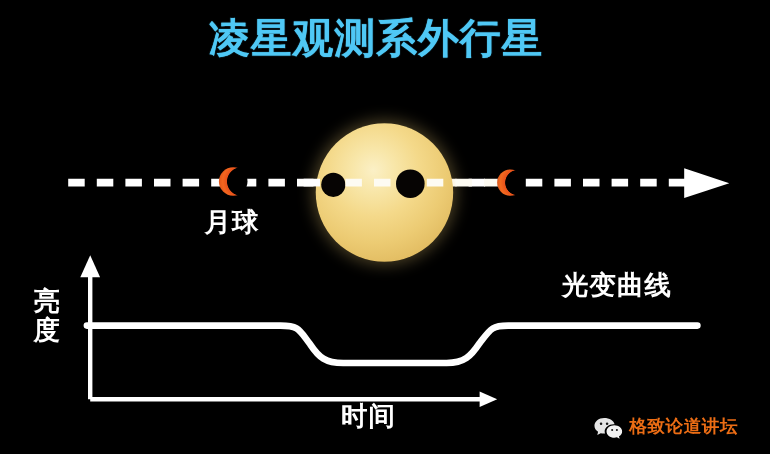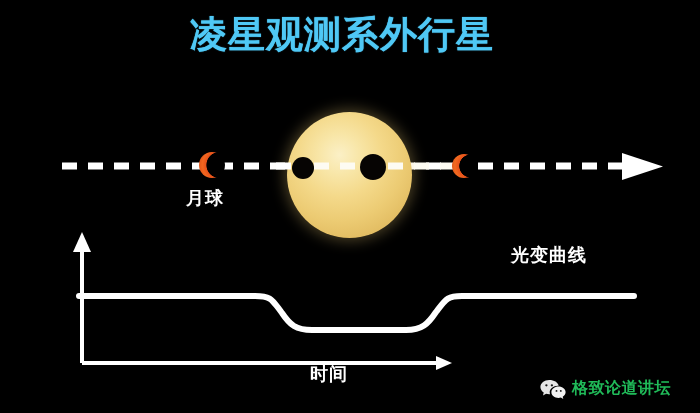--- a/index.html
+++ b/index.html
@@ -90,21 +90,21 @@
     height: 24px;
     background: radial-gradient(circle at 78% 50%,
                  #000000 0%, #000000 50%,
                  #e8521a 53%, #f26a20 72%, #c63f0f 100%);
   }
 
   
   .cn-label {
     position: absolute;
     color: #ffffff;
-    font-size: 18px;
+    font-size: 24px;
     font-weight: bold;
     letter-spacing: 1px;
     white-space: nowrap;
     text-shadow: 1px 1px 2px rgba(0,0,0,0.9);
   }
   #label-moon       { left: 186px; top: 186px; }
   #label-star       { left: 450px; top: 219px; }
   #label-lightcurve { left: 511px; top: 243px; }
   #label-time       { left: 310px; top: 362px; }
   #label-brightness {
@@ -131,21 +131,21 @@
   #watermark {
     position: absolute;
     left: 540px;
     top: 378px;
     display: flex;
     align-items: center;
     gap: 6px;
     opacity: 0.95;
   }
   #watermark-text {
-    color: #22c55e;
+    color: #f97316;
     font-size: 16px;
     font-weight: bold;
     letter-spacing: 0.5px;
     white-space: nowrap;
   }
 </style>
 </head>
 <body>
 
 <div id="stage">
@@ -169,20 +169,21 @@
     <line x1="388" y1="166" x2="452" y2="166" stroke="#fdfbf2" stroke-width="7" stroke-dasharray="15 11" stroke-linecap="butt"></line>
     <line x1="276" y1="166" x2="292" y2="166" stroke="#ffffff" stroke-width="7" stroke-dasharray="15 11" stroke-linecap="butt"></line>
   </svg>
 
   <div id="crescent-left" class="crescent"></div>
   <div id="crescent-right" class="crescent"></div>
 
   <div id="label-moon" class="cn-label">月球</div>
   <div id="label-lightcurve" class="cn-label">光变曲线</div>
 
+  <div id="label-brightness" class="cn-label">亮度</div>
   <div id="label-time" class="cn-label">时间</div>
 
   <svg id="plot-svg" viewBox="0 0 700 413" xmlns="http://www.w3.org/2000/svg">
 
     <g>
       <line x1="82" y1="246" x2="82" y2="363" stroke="#ffffff" stroke-width="4"></line>
       <polygon points="82,232 73,252 91,252" fill="#ffffff"></polygon>
     </g>
 
     <g>

